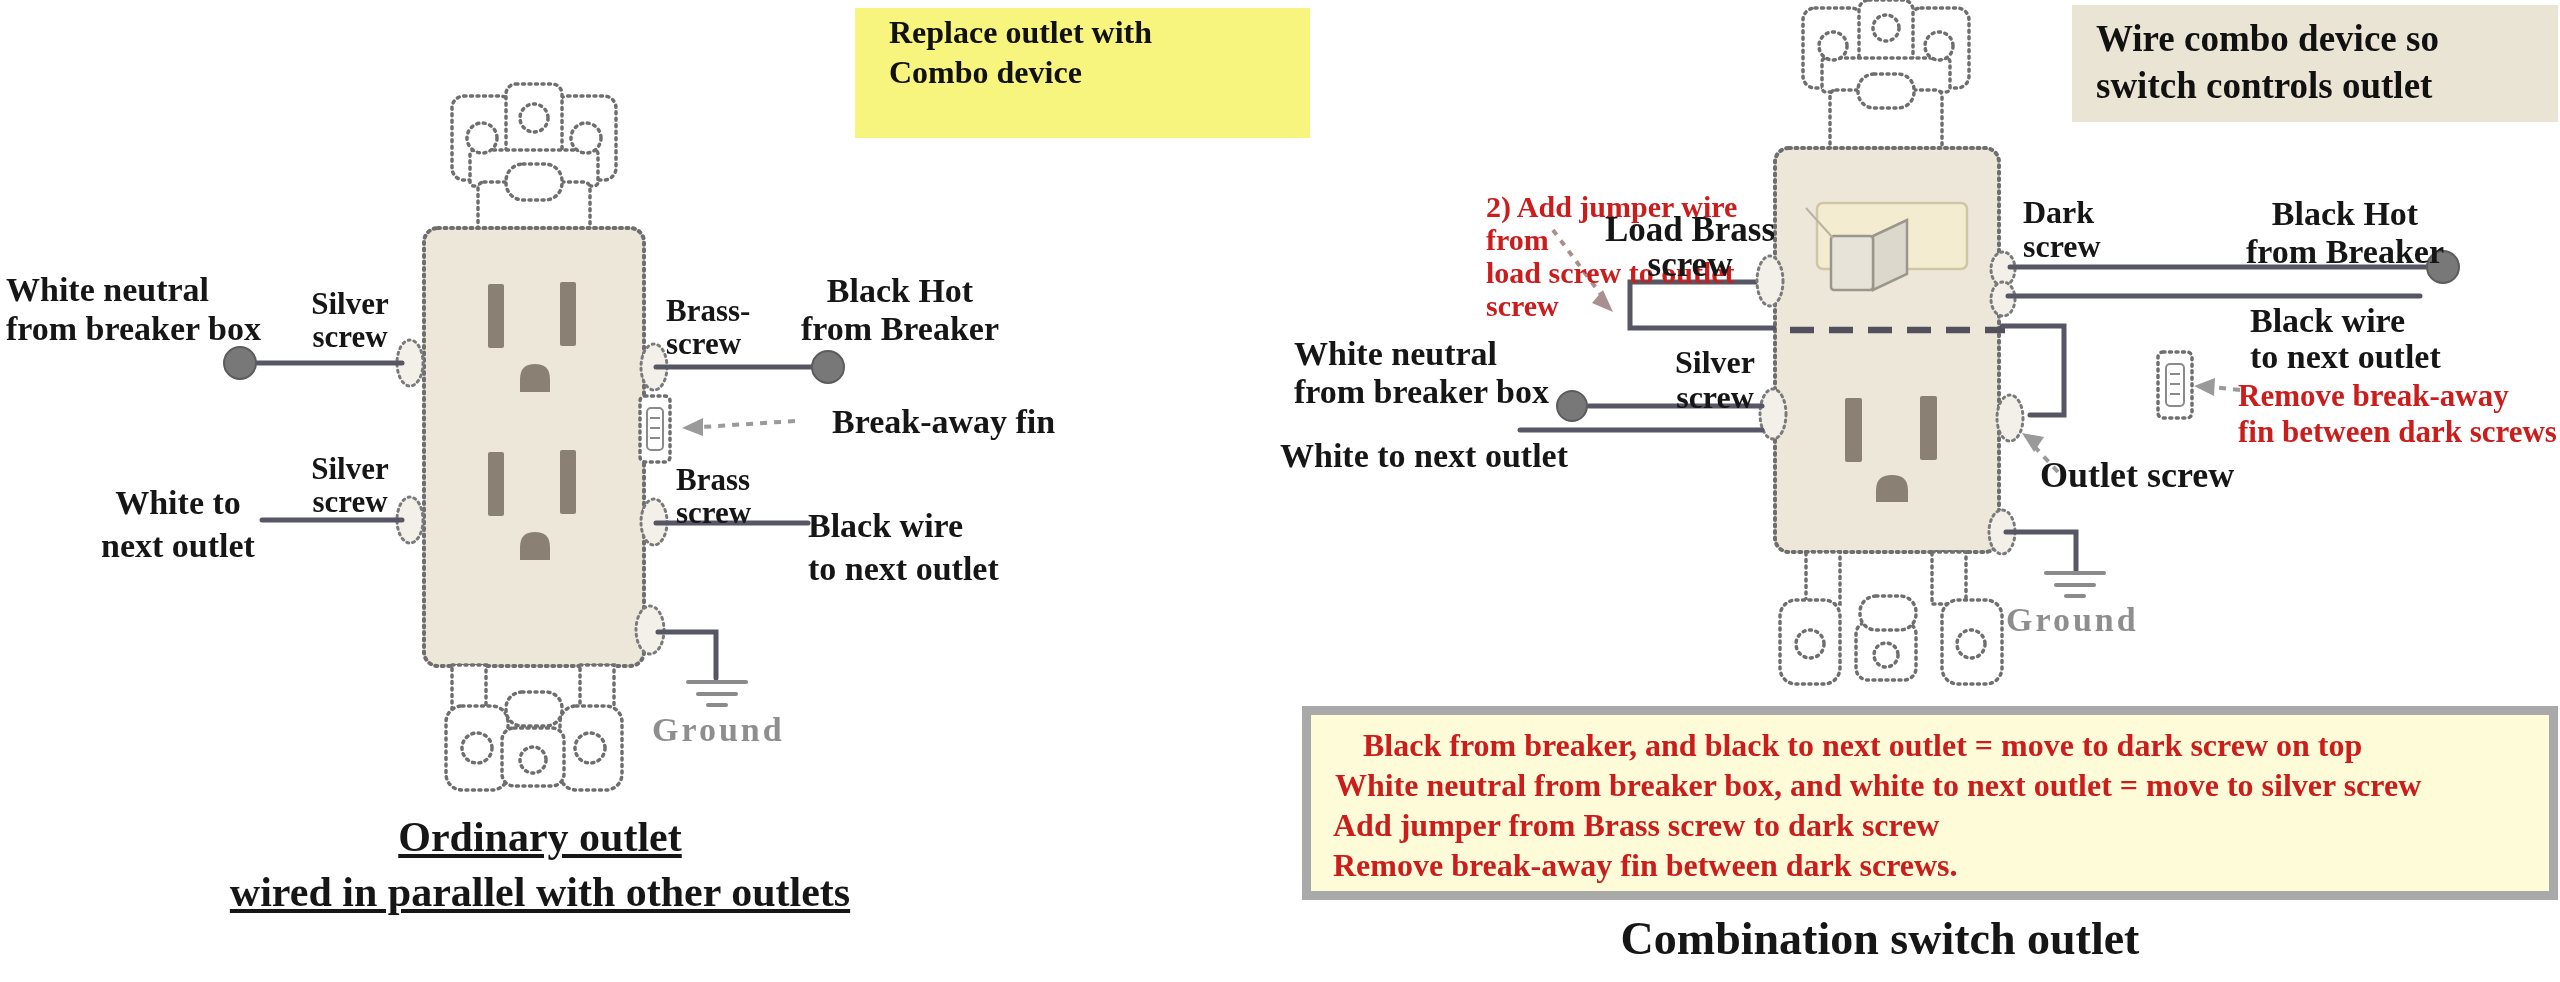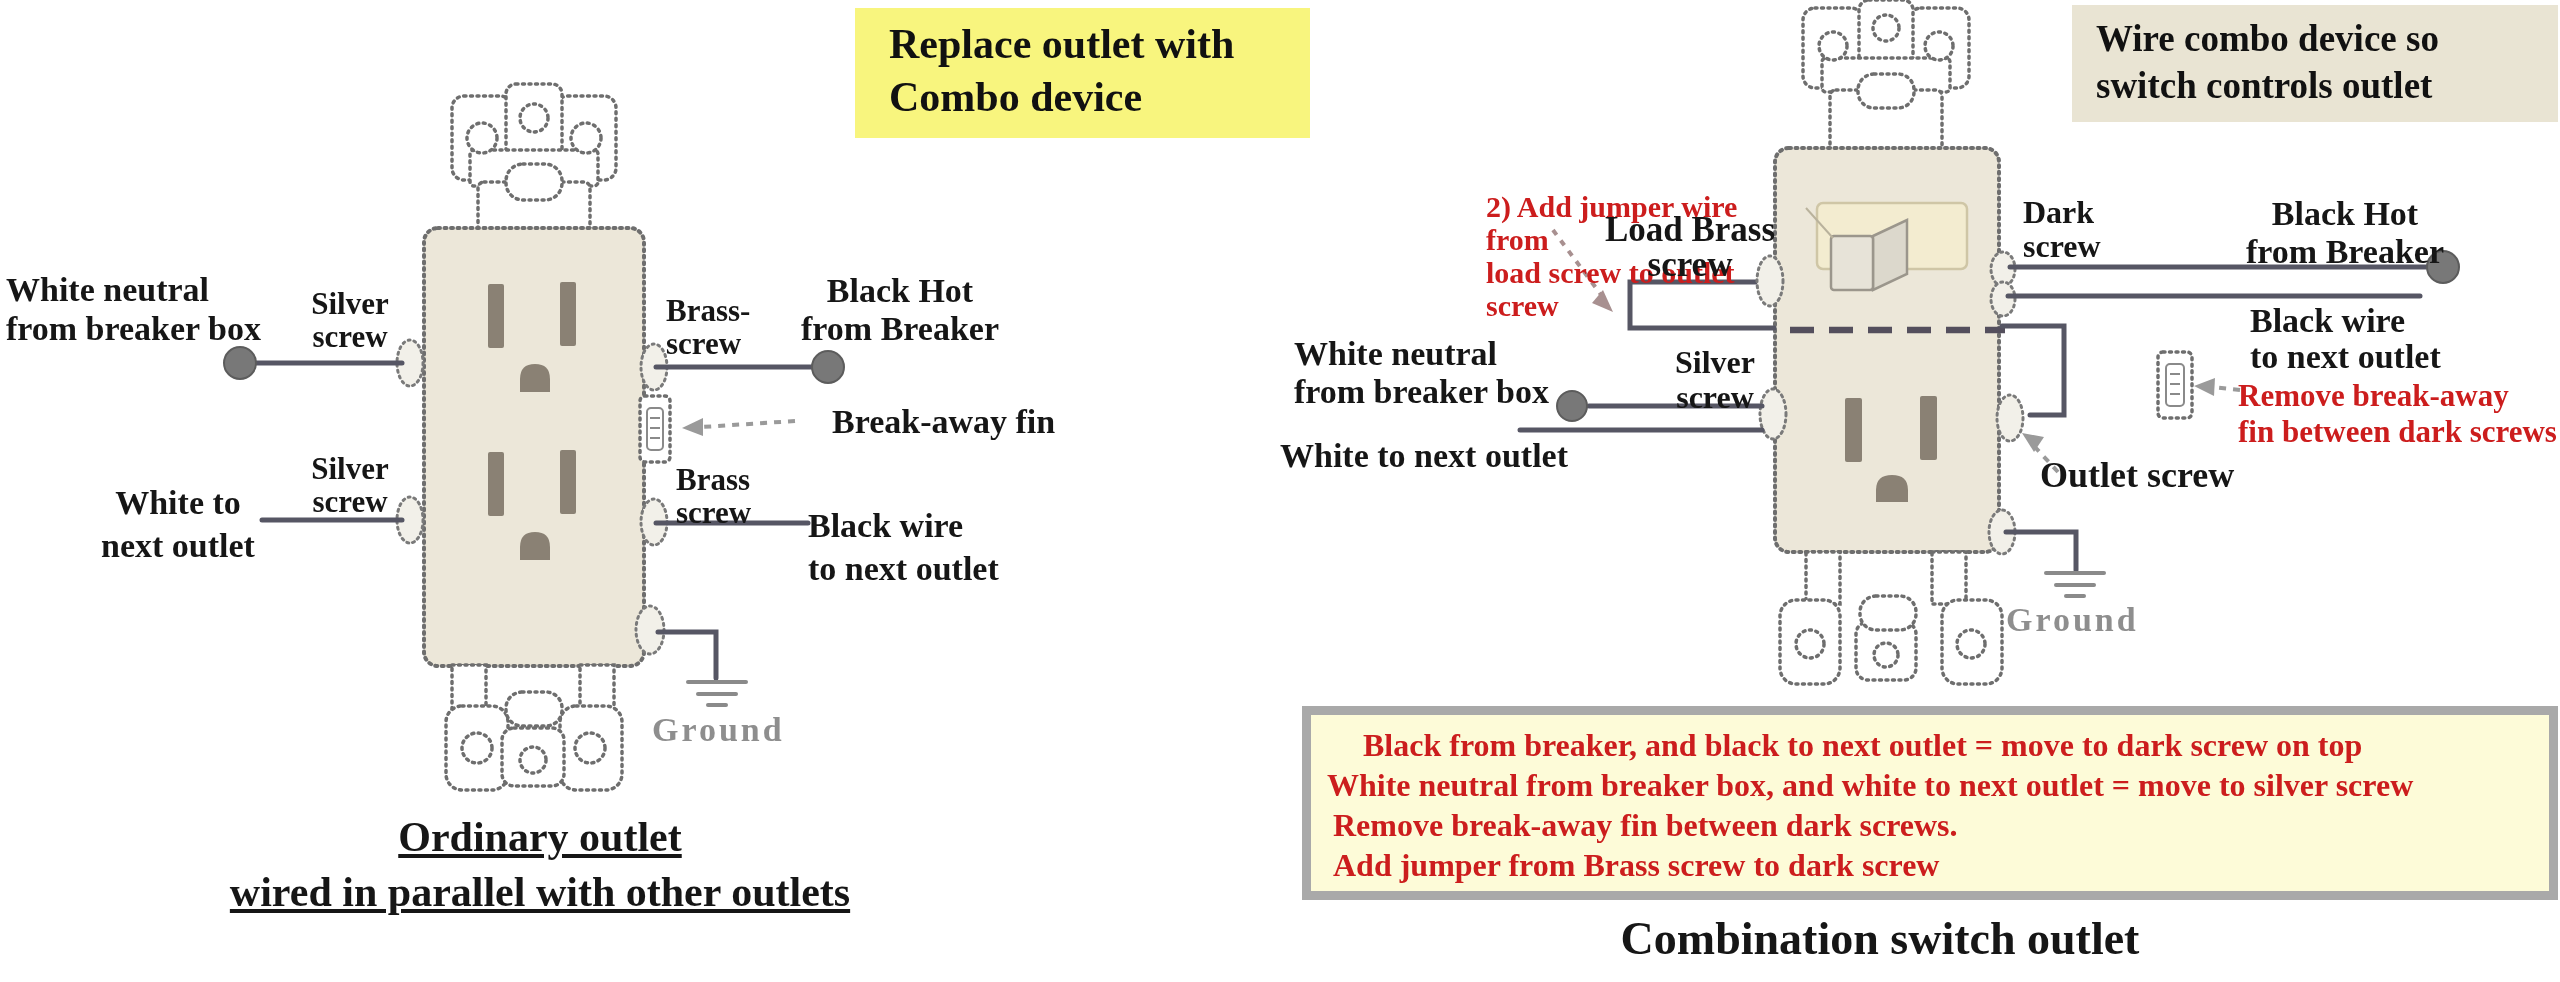--- a/index.html
+++ b/index.html
@@ -4,29 +4,29 @@
 <style>
   html,body{margin:0;padding:0;background:#fff;}
   .stage{position:relative;width:2560px;height:982px;background:#ffffff;overflow:hidden;
          font-family:"Liberation Serif",serif;}
   svg.art{position:absolute;left:0;top:0;}
   .lbl{position:absolute;font-weight:bold;color:#161616;white-space:pre-line;line-height:1.16;}
   .c{text-align:center;}
   .red{color:var(--note_red);}
   .mono{font-family:Liberation Serif, serif;font-weight:bold;color:var(--ground_gray);letter-spacing:3px;}
   .titlebox{position:absolute;left:855px;top:8px;width:455px;height:130px;background:var(--title_yellow);
-            font-weight:bold;font-size:42px;line-height:1.26;padding:10px 0 0 34px;box-sizing:border-box;
+            font-weight:bold;font-size:32px;line-height:1.26;padding:4px 0 0 34px;box-sizing:border-box;
             white-space:pre-line;color:#111;}
   .headerbox{position:absolute;left:2072px;top:5px;width:486px;height:117px;background:var(--header_beige);
             font-weight:bold;font-size:37px;line-height:1.28;padding:10px 0 0 24px;box-sizing:border-box;
             white-space:pre-line;color:#111;}
   .instrbox{position:absolute;left:1302px;top:706px;width:1256px;height:194px;background:var(--box_bg);
             border:9px solid var(--box_border);box-sizing:border-box;padding-top:10px;}
   .instrbox .ln{font-weight:bold;color:var(--note_red);font-size:32px;line-height:40px;white-space:pre;
-                padding-left:16px;}
+                padding-left:24px;}
   .instrbox .ln.ind1{padding-left:52px;}
   .instrbox .ln.ind2{padding-left:22px;}
   
   .ol{fill:#fff;stroke:#6e6e6e;stroke-width:3.5;stroke-dasharray:2 4.5;stroke-linecap:round;}
   .bd{fill:var(--body_cream);stroke:#6e6e6e;stroke-width:4;stroke-dasharray:2 4.5;stroke-linecap:round;}
   .sl{fill:var(--slot_gray);stroke:none;}
   .sc{fill:#f2f0e9;stroke:#7a7a7a;stroke-width:3;stroke-dasharray:2 4;stroke-linecap:round;}
   .wr{fill:none;stroke:var(--wire);stroke-width:5;stroke-linecap:round;}
   .dot{fill:#787878;stroke:#5c5c5c;stroke-width:2;}
   .gnd{stroke:#8a8a8a;stroke-width:4;stroke-linecap:round;fill:none;}
@@ -266,19 +266,19 @@
 screw</div>
   <div class="lbl" style="left:1294px;top:335px;font-size:34px;line-height:1.12;">White neutral
 from breaker box</div>
   <div class="lbl" style="left:1280px;top:436px;font-size:34px;">White to next outlet</div>
   <div class="lbl" style="left:2040px;top:455px;font-size:36px;">Outlet screw</div>
   <div class="lbl mono" style="left:2006px;top:600px;font-size:34px;">Ground</div>
 
   <div class="instrbox">
     <div class="ln ind1">Black from breaker, and black to next outlet = move to dark screw on top</div>
     <div class="ln">White neutral from breaker box, and white to next outlet = move to silver screw</div>
+    <div class="ln ind2">Add jumper from Brass screw to dark screw</div>
     <div class="ln ind2">Remove break-away fin between dark screws.</div>
-    <div class="ln ind2">Add jumper from Brass screw to dark screw</div>
   </div>
 
   <div class="lbl c" style="left:1500px;top:912px;width:760px;font-size:46px;">Combination switch outlet</div>
 
 </div>
 
 </body></html>

